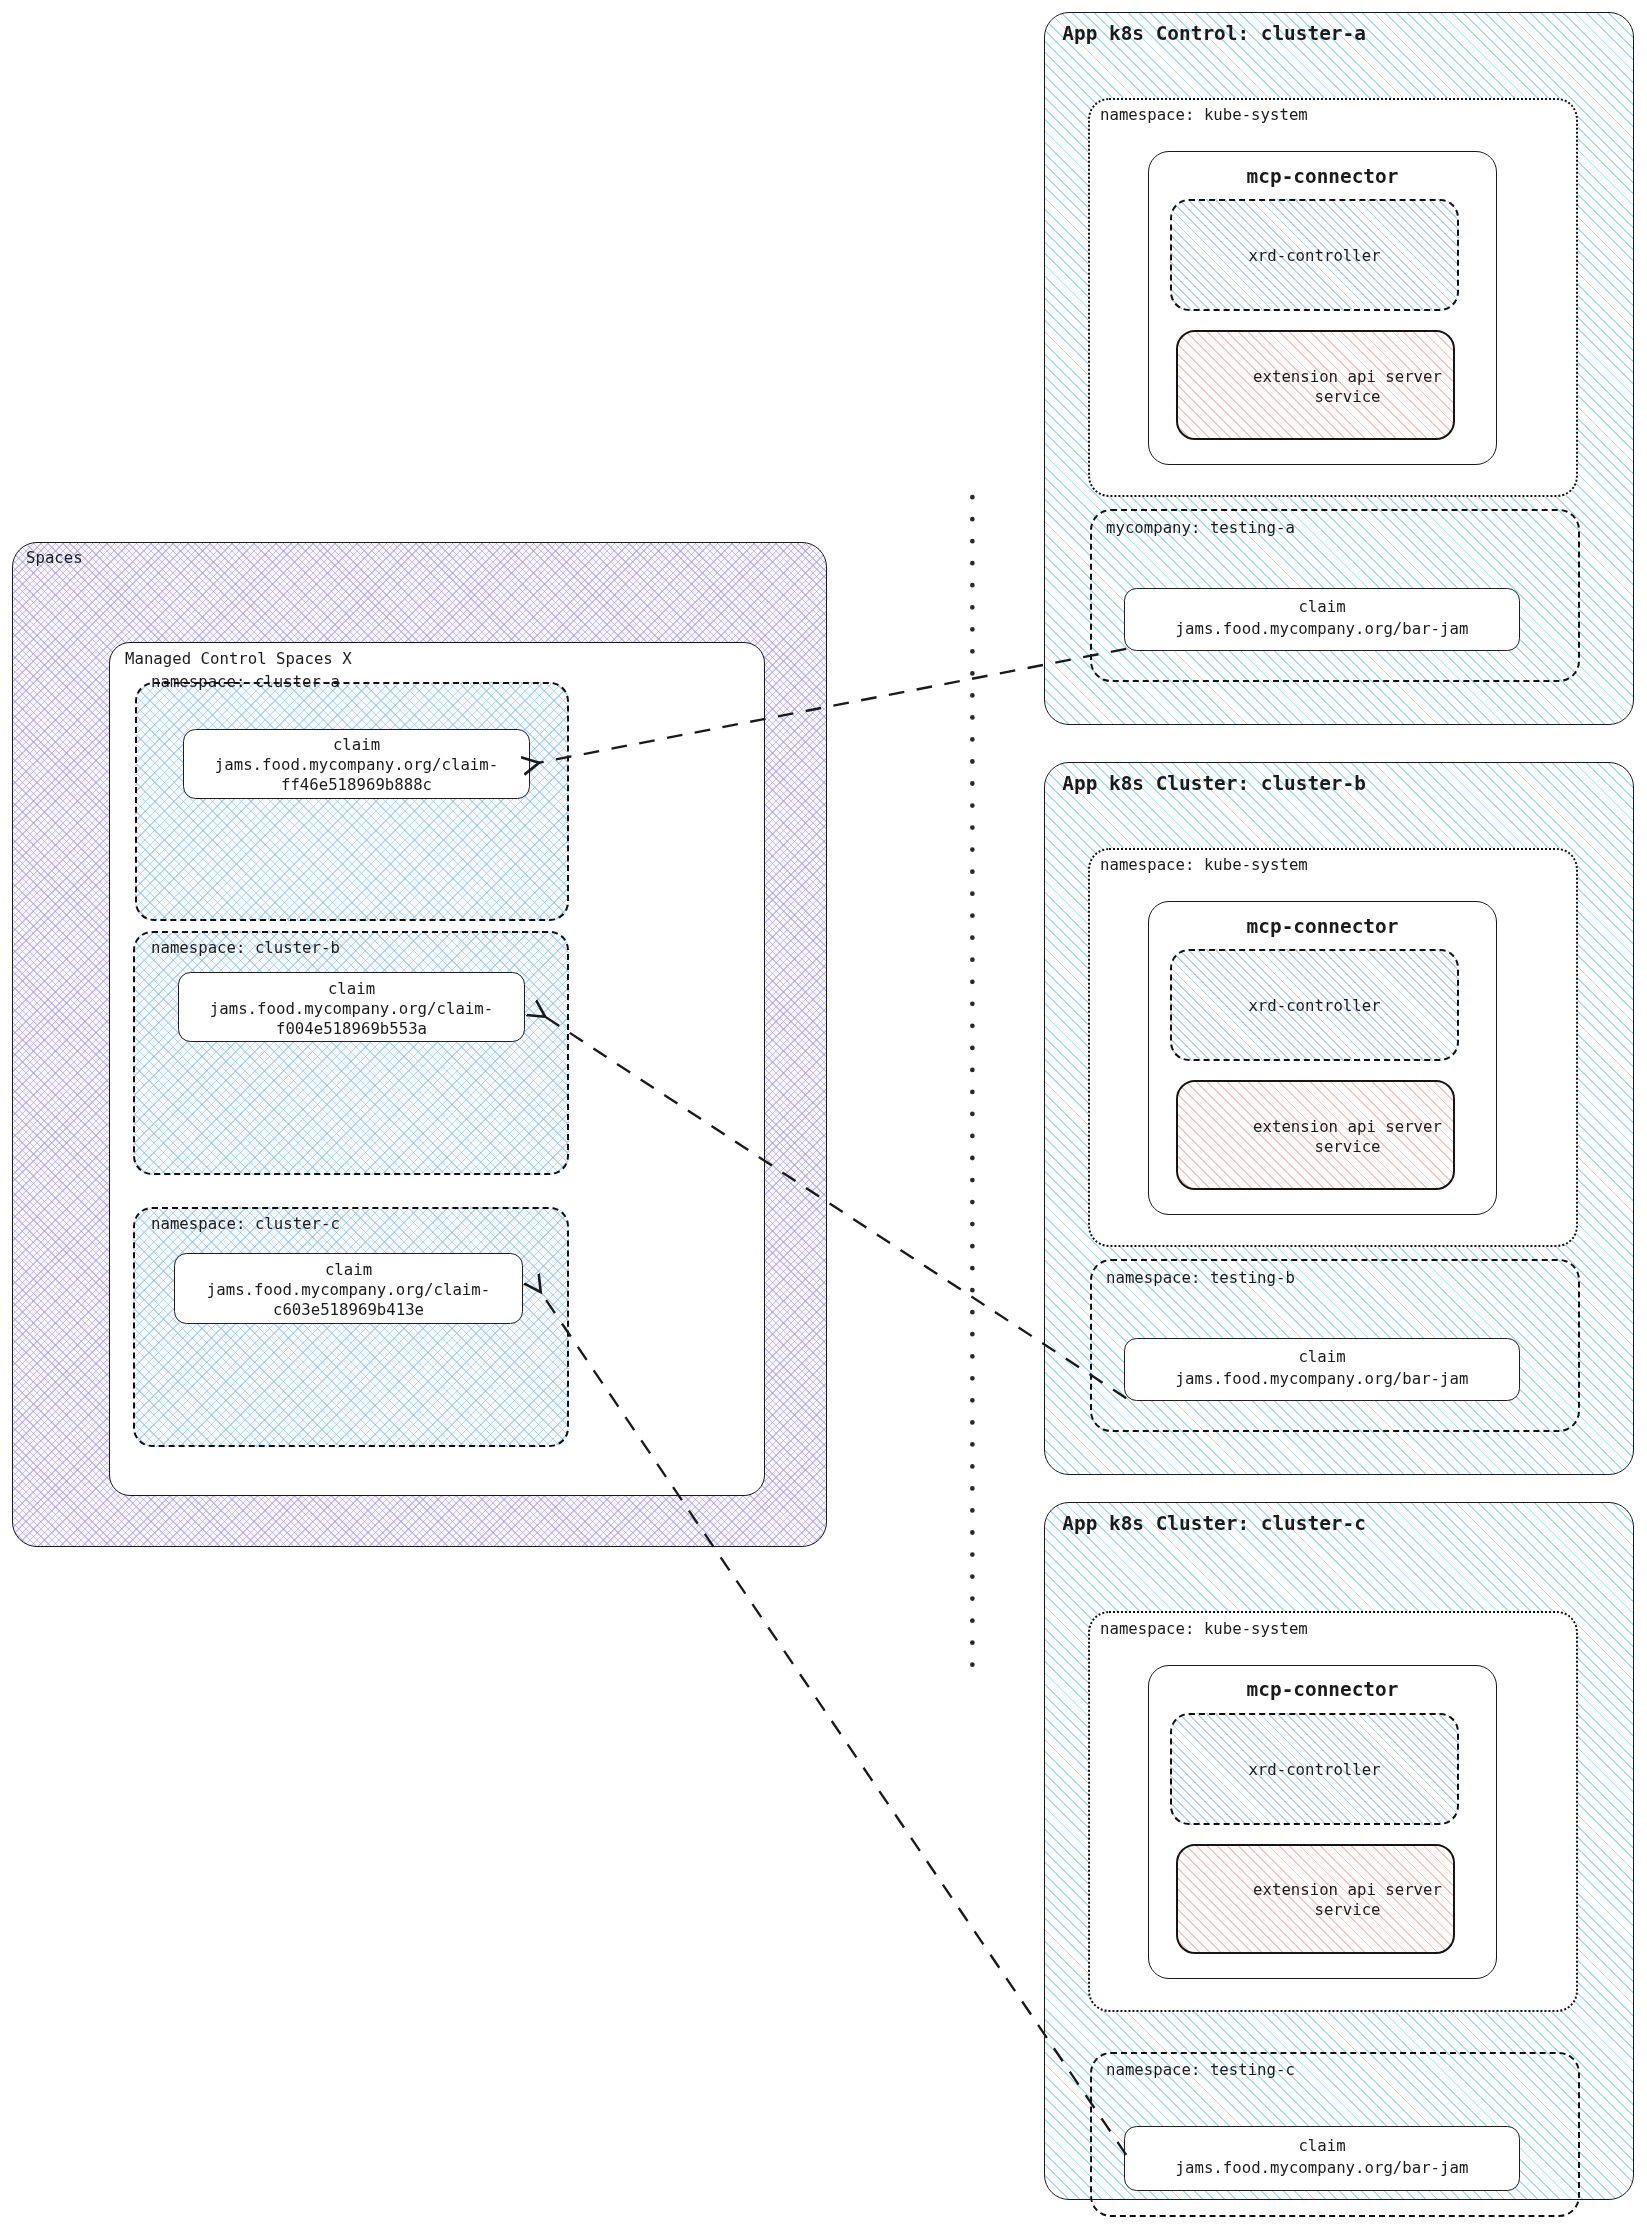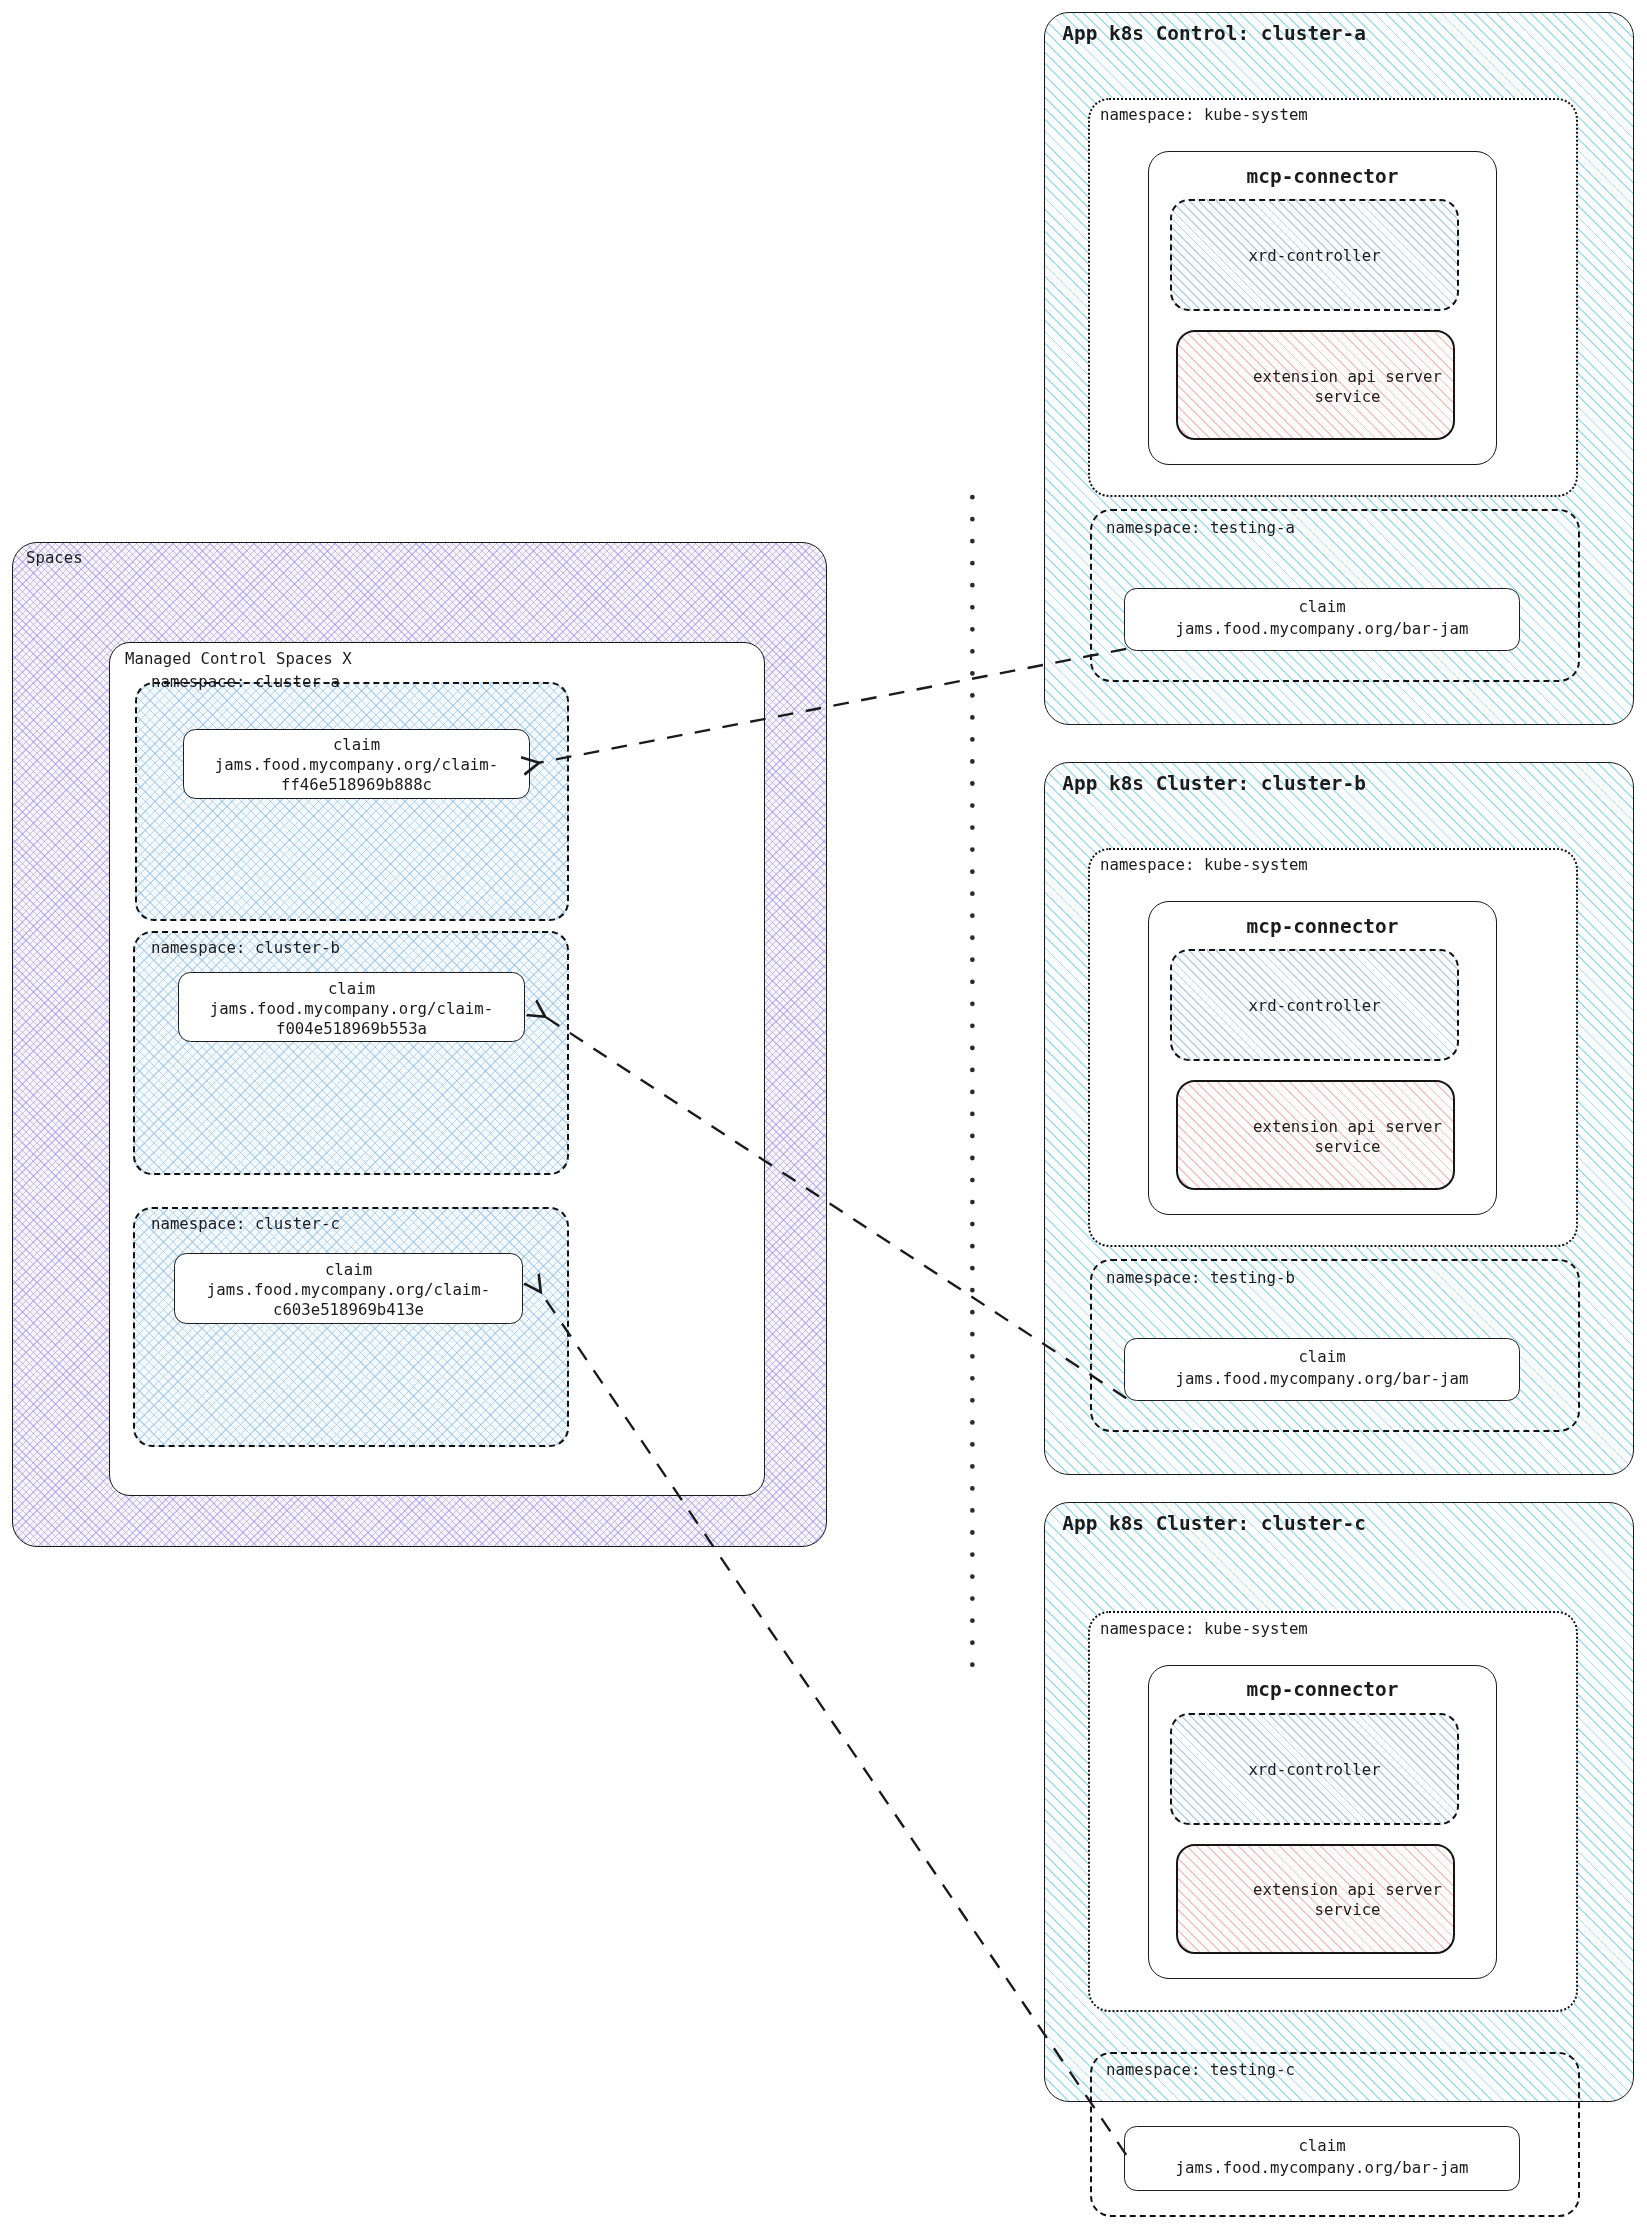--- a/index.html
+++ b/index.html
@@ -46,21 +46,21 @@
   #claim-b-text{left:178px;top:979px;width:347px;line-height:20px;}
   #ns-c{left:133px;top:1207px;width:436px;height:240px;}
   #ns-c-label{left:151px;top:1214px;}
   #claim-c{left:174px;top:1253px;width:349px;height:71px;background:#fff;}
   #claim-c-text{left:174px;top:1260px;width:349px;line-height:20px;}
 
   
   .cluster{position:absolute;left:1044px;width:590px;height:713px;}
   #cluster-a{top:11.5px;}
   #cluster-b{top:762px;}
-  #cluster-c{top:1502px;height:600px;}
+  #cluster-c{top:1502px;height:698px;}
   .cluster .cl-title{left:18.3px;top:8.4px;line-height:27px;}
   .cl-kube{left:44px;top:86px;width:490px;height:399px;}
   .cl-kube-label{left:56px;top:93px;}
   .cl-mcp{left:104px;top:139px;width:349px;height:314px;background:#fff;border:1.6px solid #1a1a1a;}
   .cl-mcp-label{left:104px;top:151px;width:349px;line-height:27px;text-align:center;}
   .cl-xrd{left:126px;top:187px;width:289px;height:112px;}
   .cl-xrd-label{left:126px;top:234px;width:289px;}
   .cl-ext{left:132px;top:318px;width:279px;height:110px;}
   .cl-ext-label{left:132px;top:355px;width:279px;line-height:20px;margin-left:32px;}
   .cl-testing{left:46px;top:497px;width:490px;height:173px;}
@@ -129,21 +129,21 @@
   <div class="abs cl-mcp r40"></div>
   <div class="lbl t-bold center cl-mcp-label">mcp-connector</div>
   <div class="abs hatch-blue b-dashed r36 cl-xrd"></div>
   <div class="lbl center cl-xrd-label">xrd-controller</div>
   <div class="abs hatch-pink b-heavy r36 cl-ext"></div>
   <div class="lbl center cl-ext-label">
     <div>extension api server</div>
     <div>service</div>
   </div>
   <div class="abs cross-blue b-dashed r40 cl-testing" style="background-color:transparent;background-image:none;"></div>
-  <div class="lbl cl-testing-label">namespace: testing-a</div>
+  <div class="lbl cl-testing-label">mycompany: testing-a</div>
   <div class="abs b-thin r24 cl-claim"></div>
   <div class="lbl center cl-claim-text">
     <div>claim</div>
     <div>jams.food.mycompany.org/bar-jam</div>
   </div>
 </div>
 
 <div class="cluster" id="cluster-b">
   <div class="abs hatch-cyan b-solid r48" style="left:0;top:0;width:100%;height:100%;"></div>
   <div class="lbl t-bold cl-title">App k8s Cluster: cluster-b</div>

